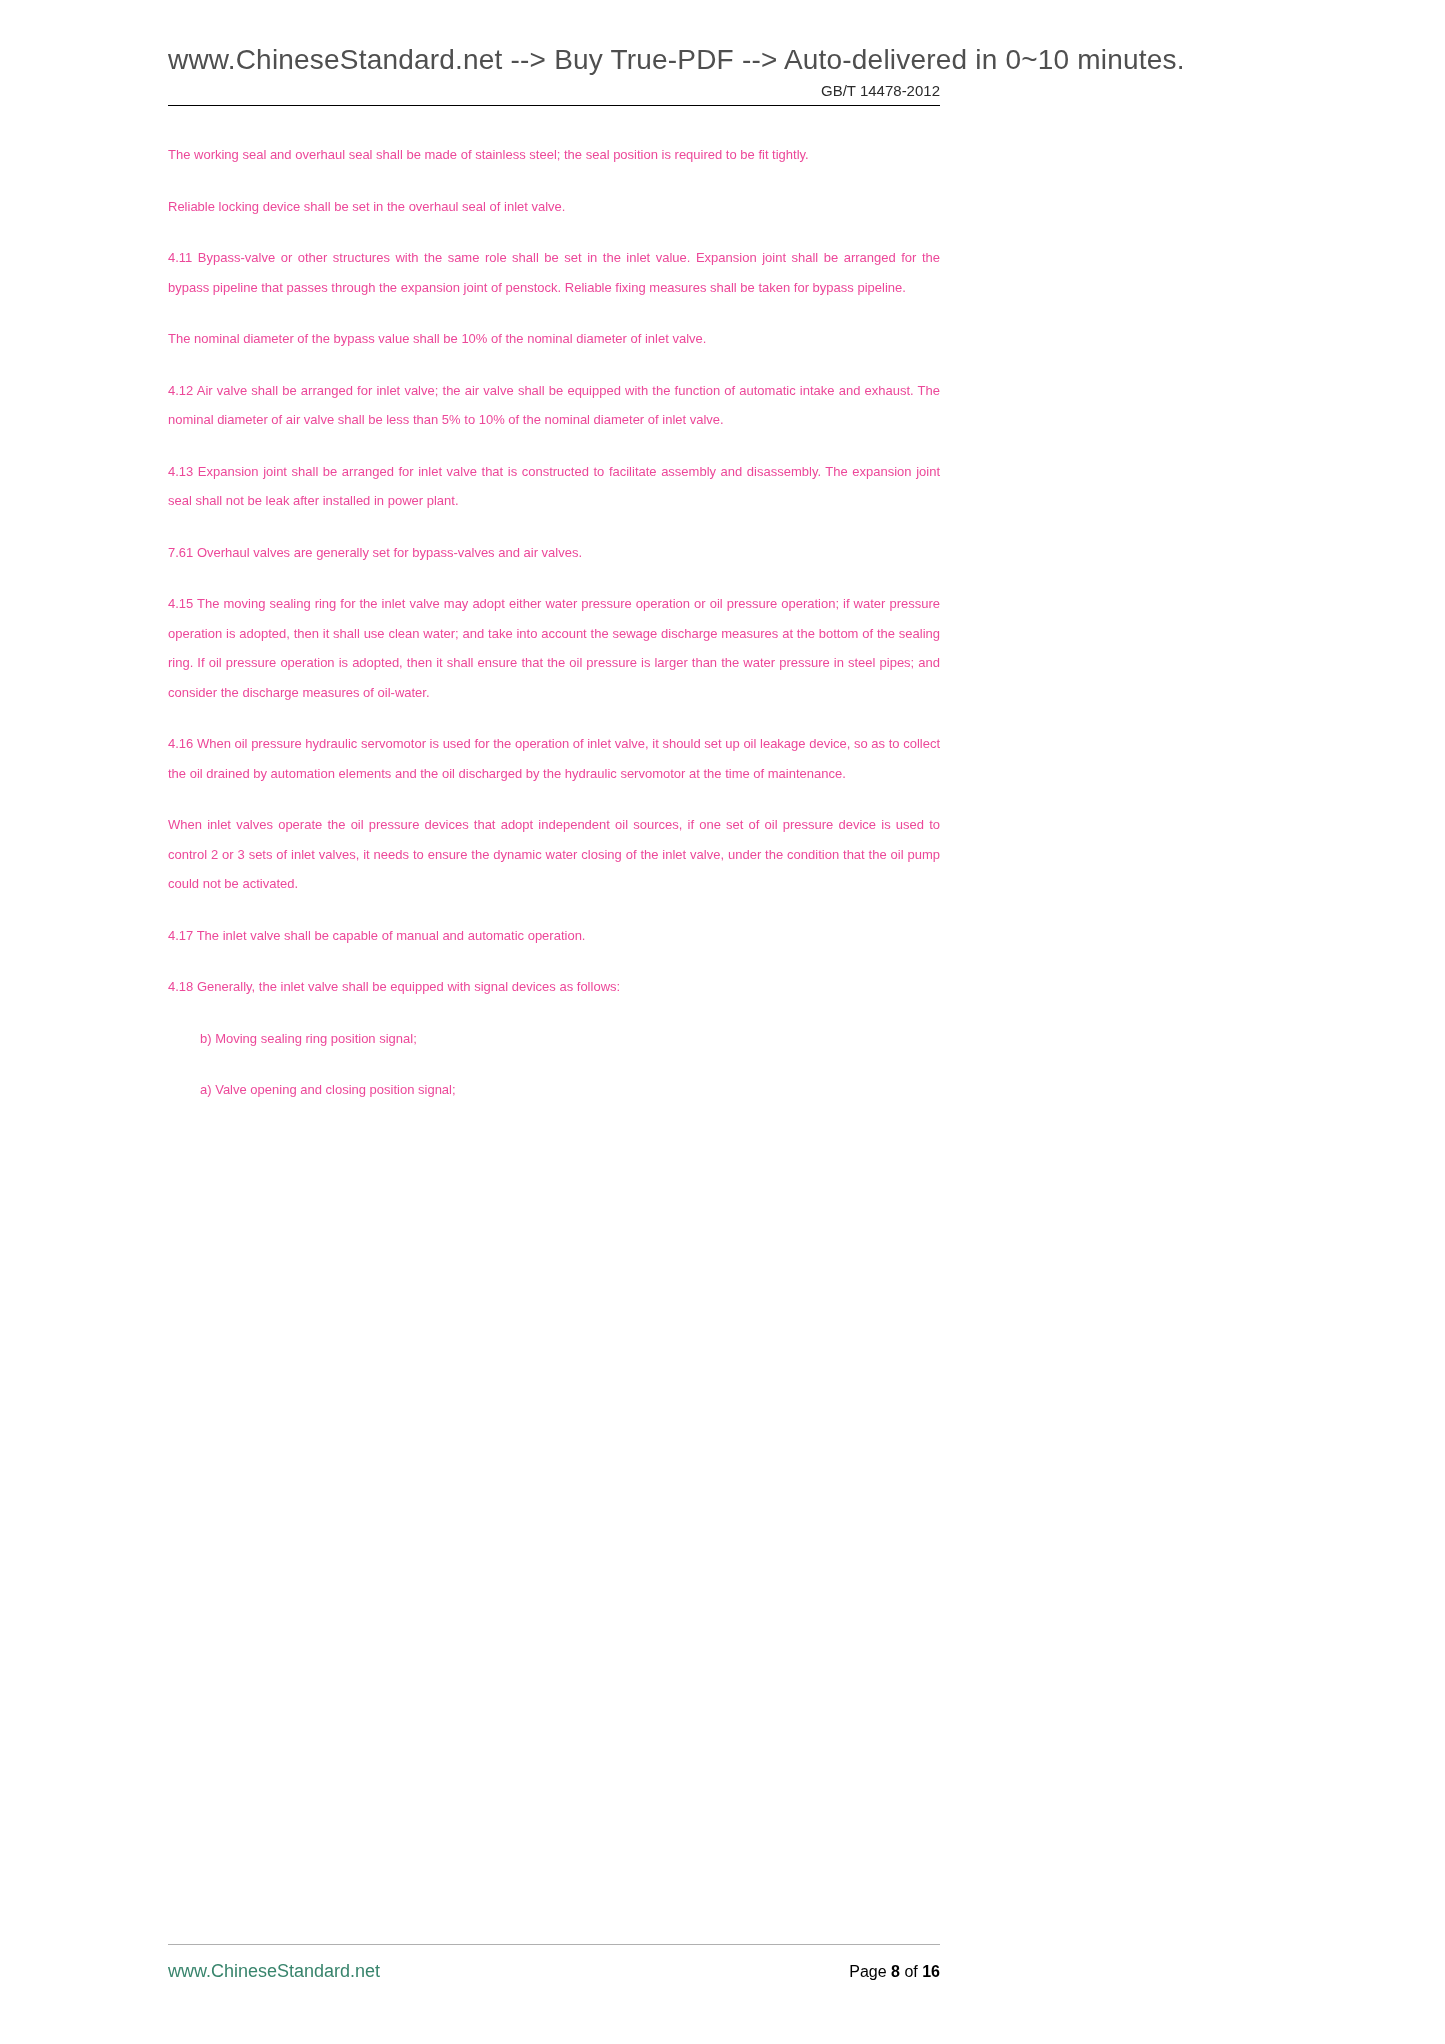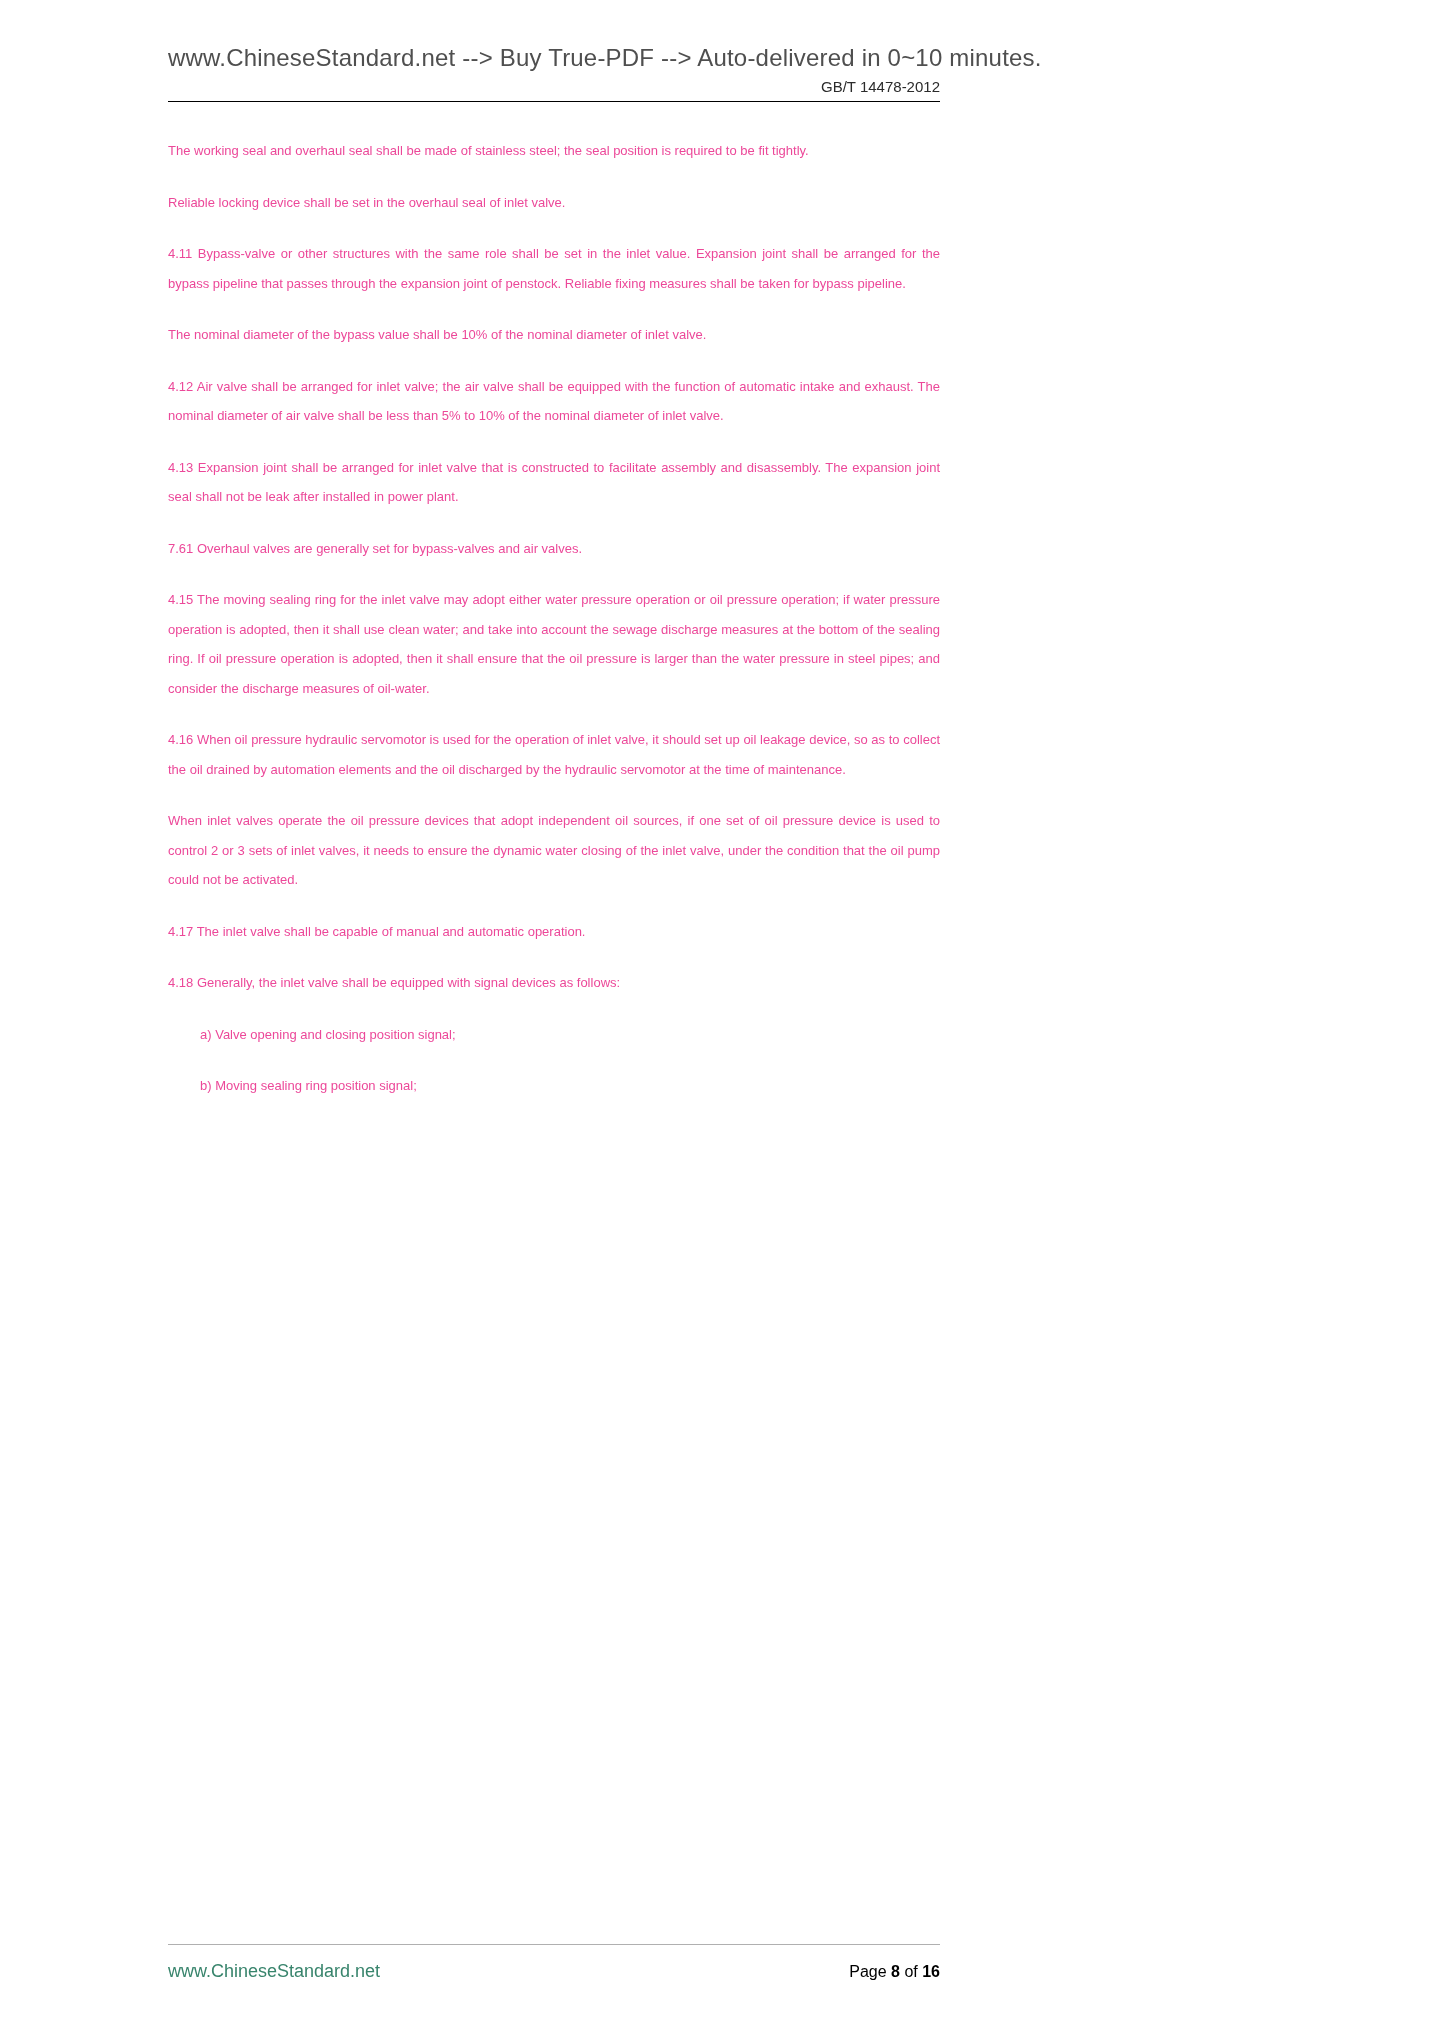--- a/index.html
+++ b/index.html
@@ -17,21 +17,21 @@
   }
   .content {
     position: absolute;
     left: 168px;
     top: 44px;
     width: 772px;
   }
   .banner {
     text-align: left;
     white-space: nowrap;
-    font-size: 24px;
+    font-size: 28px;
     color: #4f4f4f;
     letter-spacing: 0.2px;
     margin-bottom: 6px;
   }
   .doc-number {
     text-align: right;
     font-size: 15px;
     color: #2b2b2b;
     padding-bottom: 6px;
   }
@@ -99,22 +99,22 @@
     <p class="para">4.11 Bypass-valve or other structures with the same role shall be set in the inlet value. Expansion joint shall be arranged for the bypass pipeline that passes through the expansion joint of penstock. Reliable fixing measures shall be taken for bypass pipeline.</p>
     <p class="para">The nominal diameter of the bypass value shall be 10% of the nominal diameter of inlet valve.</p>
     <p class="para">4.12 Air valve shall be arranged for inlet valve; the air valve shall be equipped with the function of automatic intake and exhaust. The nominal diameter of air valve shall be less than 5% to 10% of the nominal diameter of inlet valve.</p>
     <p class="para">4.13 Expansion joint shall be arranged for inlet valve that is constructed to facilitate assembly and disassembly. The expansion joint seal shall not be leak after installed in power plant.</p>
     <p class="para">7.61 Overhaul valves are generally set for bypass-valves and air valves.</p>
     <p class="para">4.15 The moving sealing ring for the inlet valve may adopt either water pressure operation or oil pressure operation; if water pressure operation is adopted, then it shall use clean water; and take into account the sewage discharge measures at the bottom of the sealing ring. If oil pressure operation is adopted, then it shall ensure that the oil pressure is larger than the water pressure in steel pipes; and consider the discharge measures of oil-water.</p>
     <p class="para">4.16 When oil pressure hydraulic servomotor is used for the operation of inlet valve, it should set up oil leakage device, so as to collect the oil drained by automation elements and the oil discharged by the hydraulic servomotor at the time of maintenance.</p>
     <p class="para">When inlet valves operate the oil pressure devices that adopt independent oil sources, if one set of oil pressure device is used to control 2 or 3 sets of inlet valves, it needs to ensure the dynamic water closing of the inlet valve, under the condition that the oil pump could not be activated.</p>
     <p class="para">4.17 The inlet valve shall be capable of manual and automatic operation.</p>
     <p class="para">4.18 Generally, the inlet valve shall be equipped with signal devices as follows:</p>
+    <p class="para indent">b) Moving sealing ring position signal;</p>
     <p class="para indent">a) Valve opening and closing position signal;</p>
-    <p class="para indent">b) Moving sealing ring position signal;</p>
 
   </div>
 
   <div class="footer">
     <hr class="footer-rule">
     <div class="footer-row">
       <a class="site-link">www.ChineseStandard.net</a>
       <div class="page-label"><span>Page </span><span class="num">8</span><span> of </span><span class="num">16</span></div>
     </div>
   </div>

